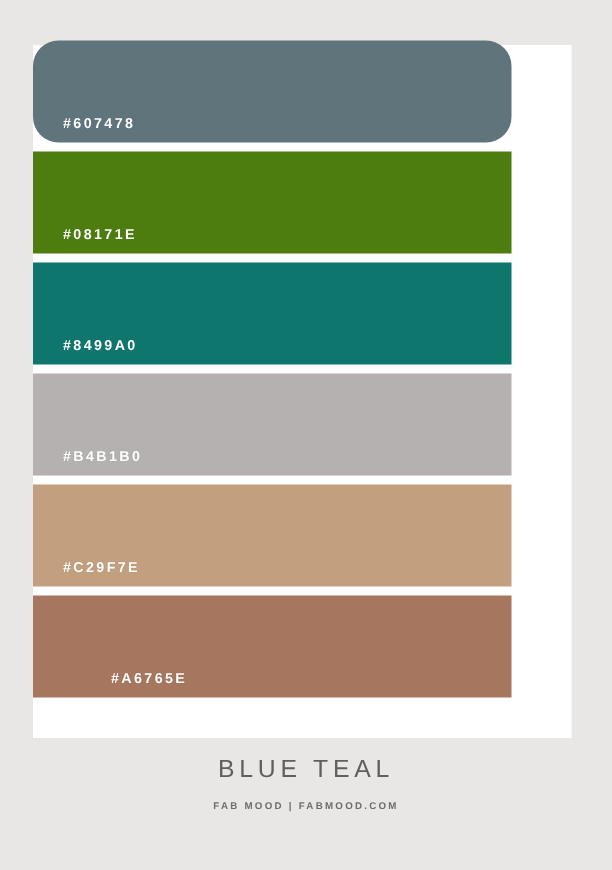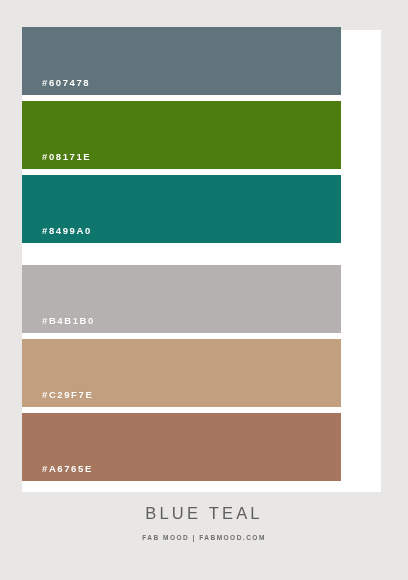--- a/index.html
+++ b/index.html
@@ -92,42 +92,42 @@
 </style>
 </head>
 <body>
 
 <div class="poster" style="background-color: rgb(232, 231, 229);">
 
   <div class="card" style="background-color: rgb(255, 255, 255);"></div>
 
   <div class="swatch-stack">
 
-    <div class="swatch" style="background-color: rgb(96, 116, 123);">
+    <div class="swatch" style="background-color: rgb(96, 116, 123); border-radius: 17px;">
       <span class="swatch-label" style="color: rgb(255, 255, 255);">#607478</span>
     </div>
 
     <div class="swatch" style="background-color: #4d7c0f;">
       <span class="swatch-label" style="color: rgb(255, 255, 255);">#08171E</span>
     </div>
 
     <div class="swatch" style="background-color: #0f766e;">
       <span class="swatch-label" style="color: rgb(255, 255, 255);">#8499A0</span>
     </div>
 
-    <div class="swatch" style="background-color: rgb(180, 177, 176); margin-top: 16px;">
+    <div class="swatch" style="background-color: rgb(180, 177, 176);">
       <span class="swatch-label" style="color: rgb(255, 255, 255);">#B4B1B0</span>
     </div>
 
     <div class="swatch" style="background-color: rgb(194, 159, 126);">
       <span class="swatch-label" style="color: rgb(255, 255, 255); text-align: center;">#C29F7E</span>
     </div>
 
     <div class="swatch" style="background-color: rgb(166, 118, 94);">
-      <span class="swatch-label" style="color: rgb(255, 255, 255);">#A6765E</span>
+      <span class="swatch-label" style="color: rgb(255, 255, 255); margin-left: 32px;">#A6765E</span>
     </div>
 
   </div>
 
   <div class="caption">
     <div class="caption-title" style="color: rgb(95, 95, 95);">BLUE TEAL</div>
     <div class="caption-sub" style="color: rgb(109, 109, 109);">FAB MOOD | FABMOOD.COM</div>
   </div>
 
 </div>

